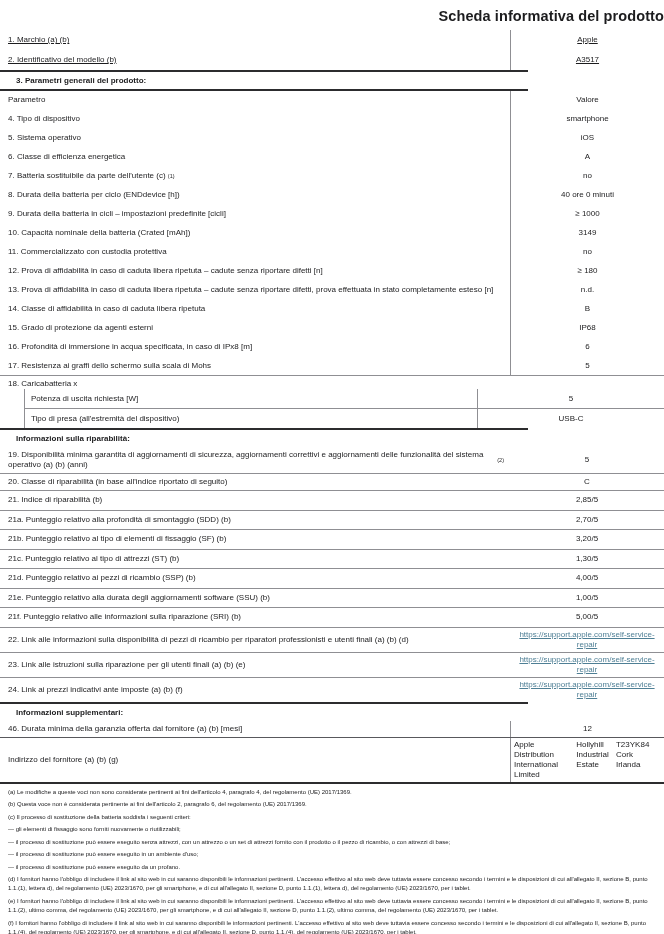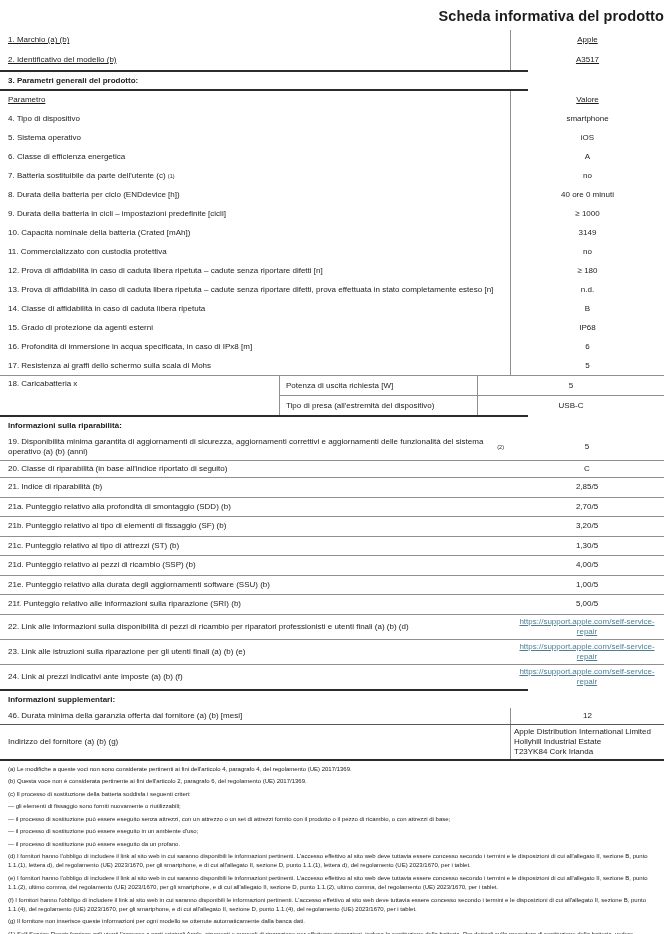--- a/index.html
+++ b/index.html
@@ -13,49 +13,49 @@
     text-align:right;font-weight:bold;font-size:14.5px;
     padding:7px 0 5px;letter-spacing:.1px;
   }
   
   .row{display:flex;width:664px;box-sizing:border-box;}
   .lbl{flex:1;display:flex;align-items:center;padding:2px 6px 2px 8px;box-sizing:border-box;}
   .val{width:154px;display:flex;align-items:center;justify-content:center;
        text-align:center;padding:2px 4px;box-sizing:border-box;}
   .divided .val{border-left:1px solid #8f8f93;}
   .h-a{min-height:20px;text-decoration:underline;}   
-  .h-b{min-height:18px;text-decoration:underline;}   
+  .h-b{min-height:18px;}   
   .h-c{min-height:19px;}   
   .h-d{min-height:27px;}   
   .h-e{min-height:17px;}   
   .h-f{min-height:19.5px;} 
   .h-g{min-height:19px;}   
   .section{
-    font-weight:bold;padding:4px 8px 3px;box-sizing:border-box;width:528px;
+    font-weight:bold;padding:4px 16px 3px;box-sizing:border-box;width:528px;
     display:flex;align-items:center;min-height:18px;
   }
   .bt-thick{border-top:2px solid #2c2c2e;}
   .bb-thick{border-bottom:2px solid #2c2c2e;}
   .bt-thin{border-top:1px solid #8f8f93;}
   .bb-thin{border-bottom:1px solid #8f8f93;}
   .bb-mid{border-bottom:1px solid #58585c;}
   sup{font-size:5.5px;vertical-align:super;line-height:0;}
   
-  .row18{display:flex;width:664px;box-sizing:border-box;}
+  .row18{display:flex;width:664px;box-sizing:border-box;flex-direction:column;}
   .lbl18{width:255px;box-sizing:border-box;padding:3px 6px 0 8px;}
   .nest{flex:1;display:flex;flex-direction:column;}
   .nrow{display:flex;min-height:19px;margin-left:24px;}
   .nrow + .nrow{border-top:1px solid #8f8f93;}
   .nlbl{flex:1;display:flex;align-items:center;border-left:1px solid #8f8f93;
         padding:2px 6px;box-sizing:border-box;}
   .nval{width:187px;display:flex;align-items:center;justify-content:center;
         border-left:1px solid #8f8f93;text-align:center;box-sizing:border-box;}
   .link{color:#4e7f95;text-decoration:underline;cursor:pointer;}
   
-  .addr-val{flex-direction:column;align-items:flex-start;justify-content:center;
+  .addr-val{flex-direction:row;align-items:flex-start;justify-content:center;
             text-align:left;padding:2px 12px 2px 3px;}
   .addr-row{min-height:36px;}
   
   .footnotes{padding:4px 8px 0;font-size:6px;line-height:1.55;color:#222224;}
   .footnotes p{margin:0 0 3.2px;}
 </style>
 </head>
 <body>
 
 <div class="sheet">

